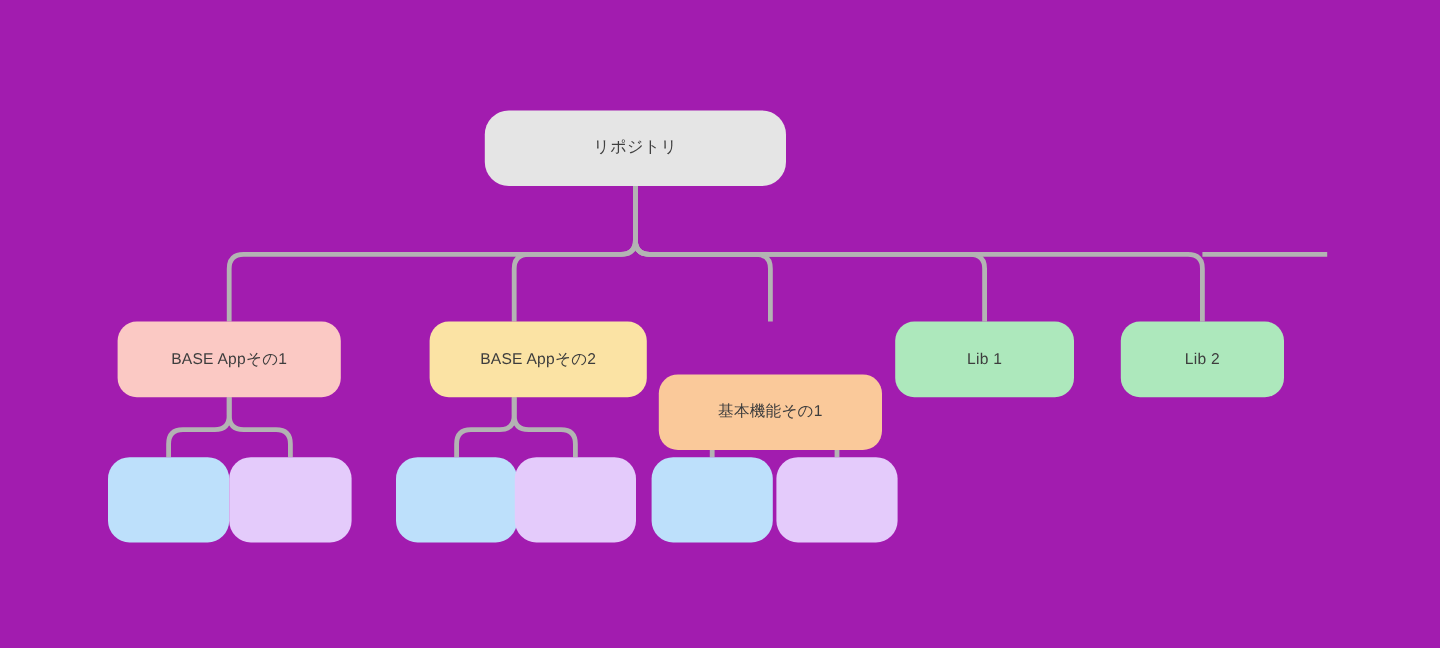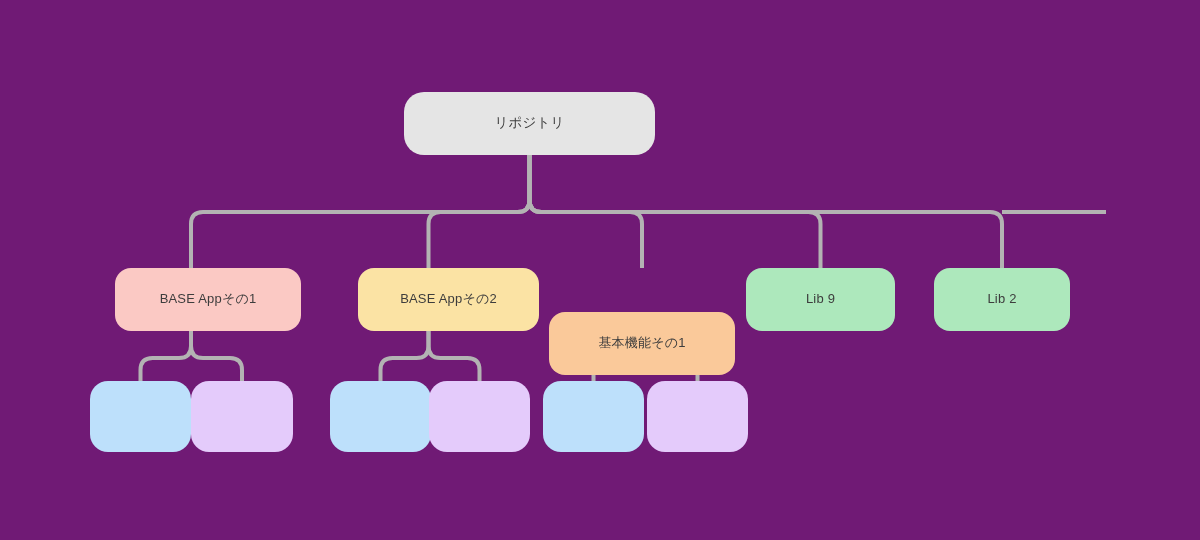--- a/index.html
+++ b/index.html
@@ -11,21 +11,21 @@
   body {
     width: 1200px;
     height: 540px;
     font-family: "Liberation Sans", "DejaVu Sans", sans-serif;
     overflow: hidden;
   }
   #diagram-root {
     position: relative;
     width: 1200px;
     height: 540px;
-    background: #701a75;
+    background: #a21caf;
   }
   #connector-layer {
     position: absolute;
     left: 0;
     top: 0;
     width: 1200px;
     height: 540px;
     pointer-events: none;
   }
   .node {
@@ -72,31 +72,31 @@
       <path d="M 428.5 331 L 428.5 346 Q 428.5 358 416.5 358 L 392.5 358 Q 380.5 358 380.5 370 L 380.5 381" fill="none" stroke="#b3b3b3" stroke-width="4" stroke-linecap="butt"></path>
       <path d="M 428.5 331 L 428.5 346 Q 428.5 358 440.5 358 L 467.5 358 Q 479.5 358 479.5 370 L 479.5 381" fill="none" stroke="#b3b3b3" stroke-width="4" stroke-linecap="butt"></path>
       <path d="M 642 331 L 642 346 Q 642 358 630 358 L 605.5 358 Q 593.5 358 593.5 370 L 593.5 381" fill="none" stroke="#b3b3b3" stroke-width="4" stroke-linecap="butt"></path>
       <path d="M 642 331 L 642 346 Q 642 358 654 358 L 685.5 358 Q 697.5 358 697.5 370 L 697.5 381" fill="none" stroke="#b3b3b3" stroke-width="4" stroke-linecap="butt"></path>
       <path d="M 1002 212 L 1106 212" fill="none" stroke="#b3b3b3" stroke-width="4" stroke-linecap="butt"></path>
     </svg>
   <div id="node-layer">
       <div class="node root" style="left: 404px; top: 92px; width: 251px; height: 63px; background: rgb(229, 229, 229);">
         <span class="node-label">リポジトリ</span>
       </div>
-      <div class="node" style="left: 98px; top: 268px; width: 186px; height: 63px; background: rgb(251, 201, 196); margin-left: 17px;">
+      <div class="node" style="left: 98px; top: 268px; width: 186px; height: 63px; background: rgb(251, 201, 196);">
         <span class="node-label">BASE Appその1</span>
       </div>
       <div class="node" style="left: 358px; top: 268px; width: 181px; height: 63px; background: rgb(251, 227, 164);">
         <span class="node-label">BASE Appその2</span>
       </div>
       <div class="node" style="left: 549px; top: 268px; width: 186px; height: 63px; background: rgb(250, 201, 154); margin-top: 44px;">
         <span class="node-label">基本機能その1</span>
       </div>
       <div class="node" style="left: 746px; top: 268px; width: 149px; height: 63px; background: rgb(173, 232, 188);">
-        <span class="node-label">Lib 9</span>
+        <span class="node-label">Lib 1</span>
       </div>
       <div class="node" style="left: 934px; top: 268px; width: 136px; height: 63px; background: rgb(173, 232, 188);">
         <span class="node-label">Lib 2</span>
       </div>
       <div class="node leaf" style="left: 90px; top: 381px; width: 101px; height: 71px; background: rgb(189, 224, 251);">
         <span class="node-label"></span>
       </div>
       <div class="node leaf" style="left: 191px; top: 381px; width: 102px; height: 71px; background: rgb(228, 203, 251);">
         <span class="node-label"></span>
       </div>

